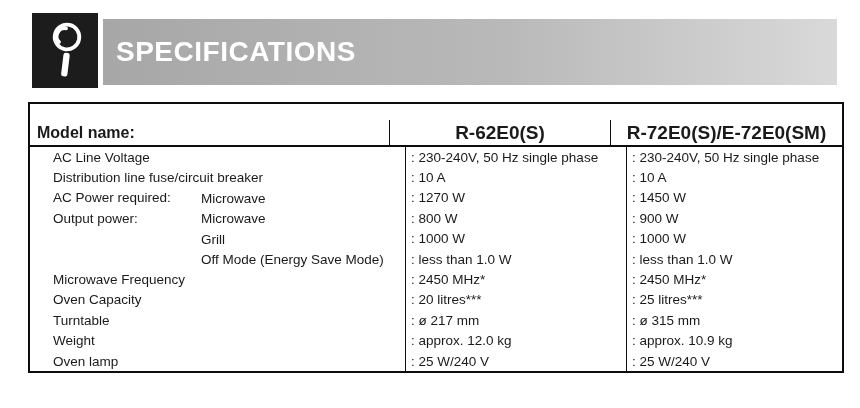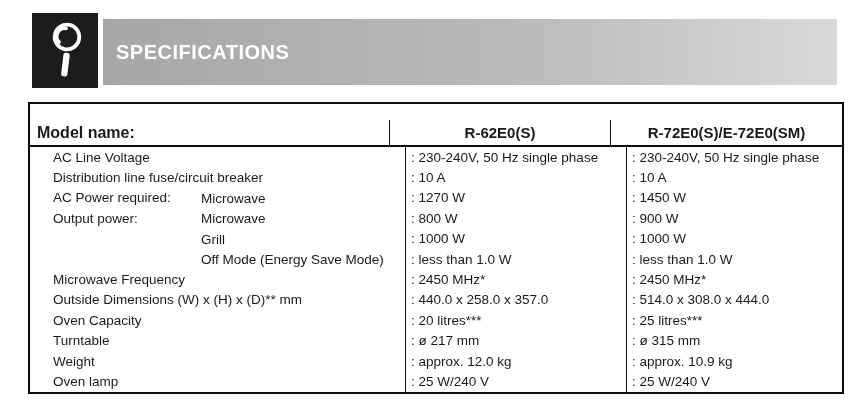--- a/index.html
+++ b/index.html
@@ -10,40 +10,40 @@
   .icon-box {
     position:absolute; left:32px; top:13px; width:66px; height:75px;
     background:#1c1c1c; display:flex; align-items:center; justify-content:center;
   }
   .title-bar {
     position:absolute; left:103px; top:19px; width:734px; height:66px;
     background:linear-gradient(to right, #a7a7a7 0%, #b9b9b9 55%, #d9d9d9 100%);
     display:flex; align-items:center;
   }
   .title-bar .title {
-    color:#ffffff; font-weight:bold; font-size:20px; letter-spacing:0.5px;
+    color:#ffffff; font-weight:bold; font-size:28px; letter-spacing:0.5px;
     padding-left:13px;
   }
 
   
   .spec-table {
     position:absolute; left:28px; top:102px; width:816px;
     border:2px solid #0d0d0d; background:#ffffff;
   }
   .thead {
     display:flex; height:27px; border-bottom:2px solid #0d0d0d;
     font-weight:bold;
     margin-top:16px;
   }
   .thead > div { display:flex; align-items:center; height:100%; }
   .col1 { width:360px; border-right:1.5px solid #0d0d0d; padding-left:7px; }
   .col2 { width:221px; border-right:1.5px solid #0d0d0d; padding-left:5px; }
   .col3 { flex:1; padding-left:5px; }
   .thead .col1 { font-size:16px; }
-  .thead .col2, .thead .col3 { font-size:15px; justify-content:center; padding-left:0; }
+  .thead .col2, .thead .col3 { font-size:19px; justify-content:center; padding-left:0; }
 
   .tbody { display:block; }
   .trow { display:flex; height:20.4px; font-size:13.5px; }
   .trow > div { display:flex; align-items:center; height:100%; }
   .trow .col1 { position:relative; white-space:nowrap;margin-left:16px; }
   .trow .sub {
     position:absolute; left:155px; top:50%; transform:translateY(-50%);
     white-space:nowrap;
   }
   .trow .col2, .trow .col3 { white-space:nowrap; }
@@ -132,28 +132,20 @@
 
       <div class="trow">
         <div class="col1">
           <span class="lbl">Microwave Frequency</span>
           <span class="sub"></span>
         </div>
         <div class="col2">: 2450 MHz*</div>
         <div class="col3">: 2450 MHz*</div>
       </div>
 
-      <div class="trow">
-        <div class="col1">
-          <span class="lbl">Outside Dimensions (W) x (H) x (D)** mm</span>
-          <span class="sub"></span>
-        </div>
-        <div class="col2">: 440.0 x 258.0 x 357.0</div>
-        <div class="col3">: 514.0 x 308.0 x 444.0</div>
-      </div>
 
 
       <div class="trow">
         <div class="col1">
           <span class="lbl">Oven Capacity</span>
           <span class="sub"></span>
         </div>
         <div class="col2">: 20 litres***</div>
         <div class="col3">: 25 litres***</div>
       </div>

